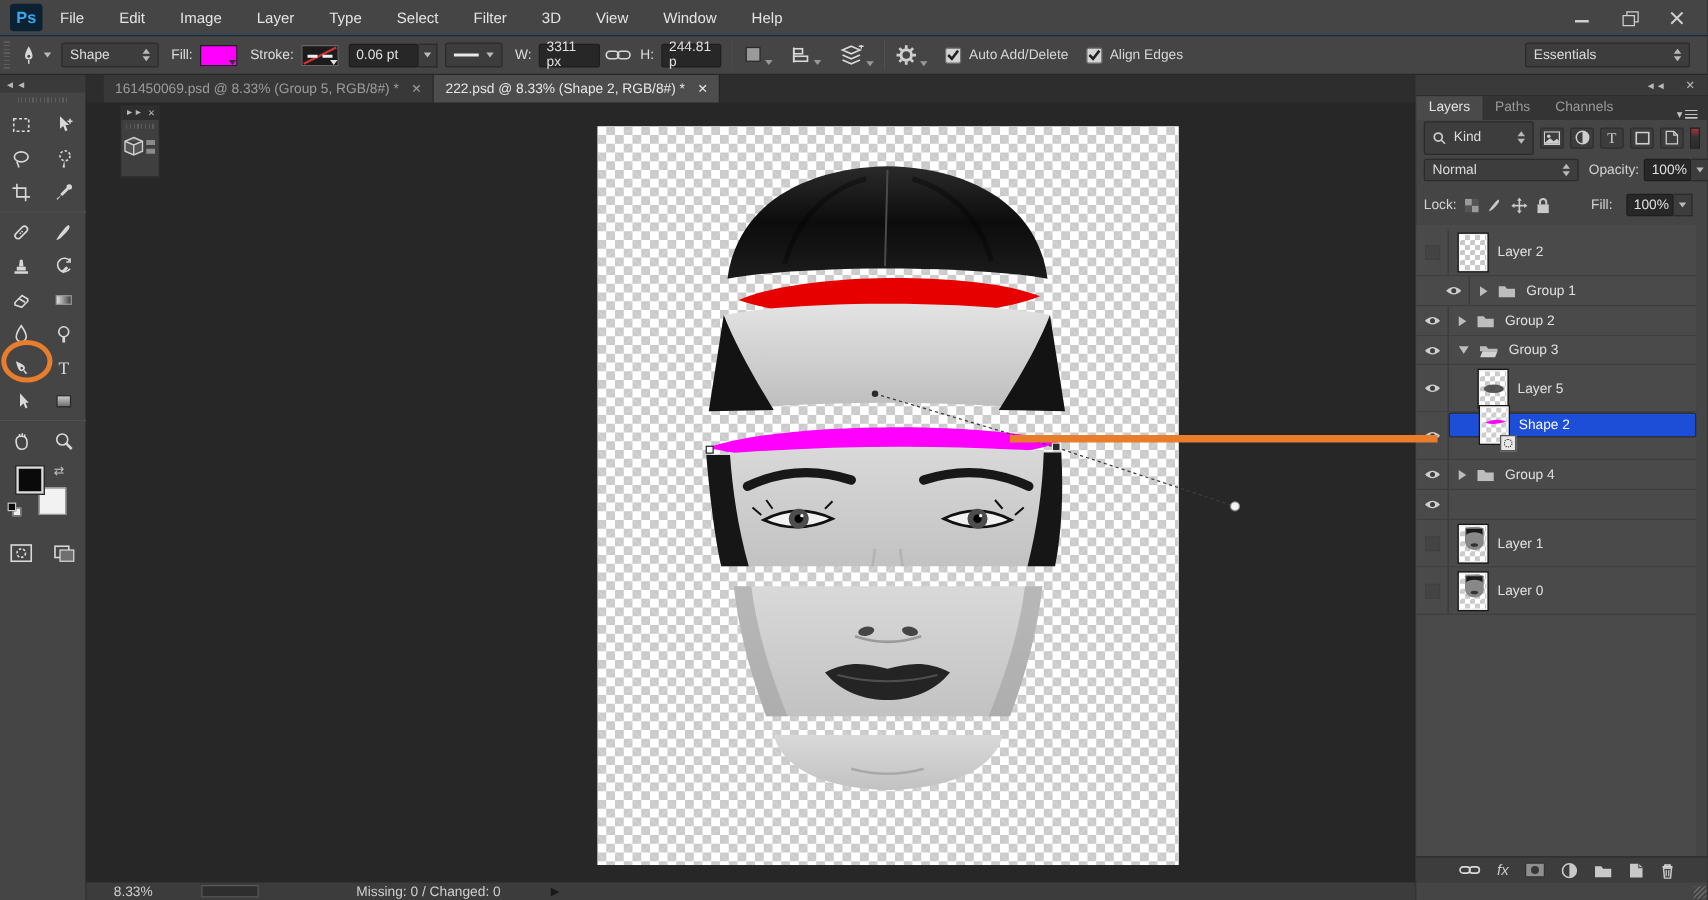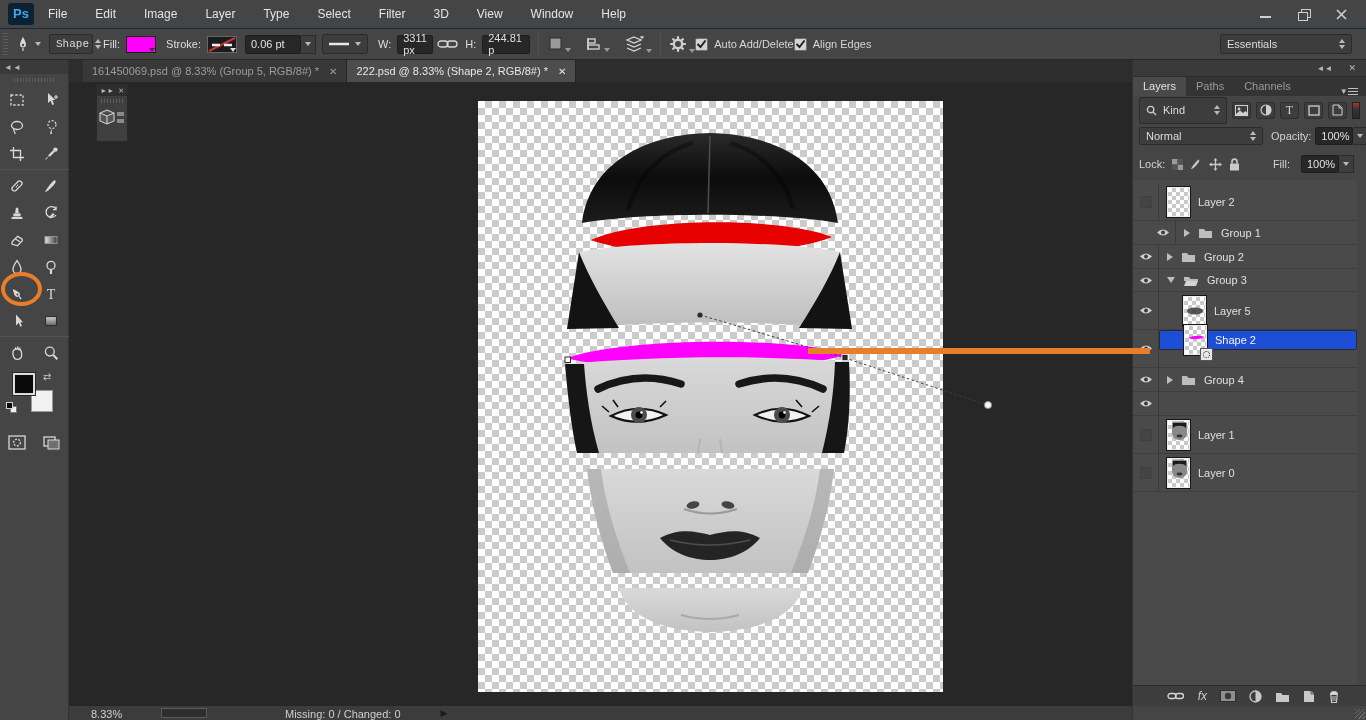--- a/index.html
+++ b/index.html
@@ -34,21 +34,21 @@
   .field { background:#272727; border:1px solid #1e1e1e; border-radius:2px; height:19px;
     display:flex; align-items:center; padding:0 5px; color:#e0e0e0; }
   .lbl { color:#dedede; margin:0 6px 0 10px; }
   .ddarrow { width:0; height:0; border-left:3.5px solid transparent; border-right:3.5px solid transparent;
     border-top:4px solid #b9b9b9; display:inline-block; }
   .ddbtn { width:15px; height:19px; background:#3d3d3d; border:1px solid #2b2b2b; border-left:none;
     display:flex; align-items:center; justify-content:center; }
   .vsep { width:1px; height:24px; background:#363636; border-right:1px solid #505050; margin:0 8px; }
   .cb { width:13px; height:13px; background:#d4d4d4; border:1px solid #6f6f6f; border-radius:2px;
     display:flex; align-items:center; justify-content:center; margin-right:6px; }
-  .cbwrap { display:flex; align-items:center; }
+  .cbwrap { display:flex; align-items:center; margin-left:14px; }
 
   
   #toolbar { left:0; top:60px; width:69px; height:660px; background:#454545; border-right:1px solid #333; }
   #tb-head { height:14px; background:#3a3a3a; display:flex; align-items:center; padding-left:4px; color:#b5b5b5; font-size:8px; letter-spacing:1px;}
   #tb-grip { height:8px; margin:2px 14px; background-image:repeating-linear-gradient(90deg,#5d5d5d 0 1px,transparent 1px 3px); background-size:100% 4px; background-repeat:no-repeat; background-position:center; }
   .tgrid { display:flex; flex-wrap:wrap; width:69px; }
   .tool { width:34px; height:27px; display:flex; align-items:center; justify-content:center; position:relative; }
   .tsep { width:100%; height:1px; background:#383838; border-bottom:1px solid #525252; margin:2px 0; }
   #swatches { position:relative; width:69px; height:52px; margin-top:3px; }
   #fg { position:absolute; left:13px; top:4px; width:22px; height:22px; background:#0a0a0a; border:2px solid #dcdcdc; outline:1px solid #2b2b2b; }
@@ -175,21 +175,21 @@
 <div id="optionsbar" class="abs">
   <div class="grip"></div>
   <div style="display:flex;align-items:center;gap:3px;margin-right:8px;">
     <svg width="18" height="18">
       <path d="M9,2 C10.2,4.2 12,7.6 12,9.6 A3,3 0 1 1 6,9.6 C6,7.6 7.8,4.2 9,2 Z" fill="#d8d8d8"></path>
       <circle cx="9" cy="10" r="1.2" fill="#454545"></circle>
         <path d="M9,13 L9,16" stroke="#d8d8d8" stroke-width="1.2"></path>
     </svg>
     <span class="ddarrow"></span>
   </div>
-  <div class="sel" style="width:44px;font-family:Liberation Mono, monospace;">
+  <div class="sel" style="width:78px;">
     <span>Shape</span>
     <span class="updown">
         <i class="u"></i>
         <i class="d"></i>
       </span>
   </div>
   <span class="lbl">Fill:</span>
   <div style="width:30px;height:17px;background:#ff00ff;border:1px solid #1d1d1d;position:relative;">
     <span class="ddarrow" style="position:absolute;right:0px;bottom:0px;border-top-color:#333;"></span>
   </div>
@@ -209,21 +209,21 @@
         <span class="ddarrow"></span>
       </div>
   </div>
   <div class="sel" style="width:46px;margin-left:6px;">
     <svg width="28" height="4">
         <path d="M0,2 h28" stroke="#e8e8e8" stroke-width="2.5"></path>
       </svg>
     <span class="ddarrow" style="margin-left:auto;"></span>
   </div>
   <span class="lbl">W:</span>
-  <div class="field" style="width:36px;">
+  <div class="field" style="width:49px;">
       <span>3311 px</span>
     </div>
   <svg width="24" height="14" style="margin:0 3px;">
     <rect x="2" y="4" width="10" height="6" rx="3" class="icon-stroke"></rect>
     <rect x="11" y="4" width="10" height="6" rx="3" class="icon-stroke"></rect>
   </svg>
   <span class="lbl" style="margin-left:2px;">H:</span>
   <div class="field" style="width:48px;">
       <span>244.81 p</span>
     </div>

